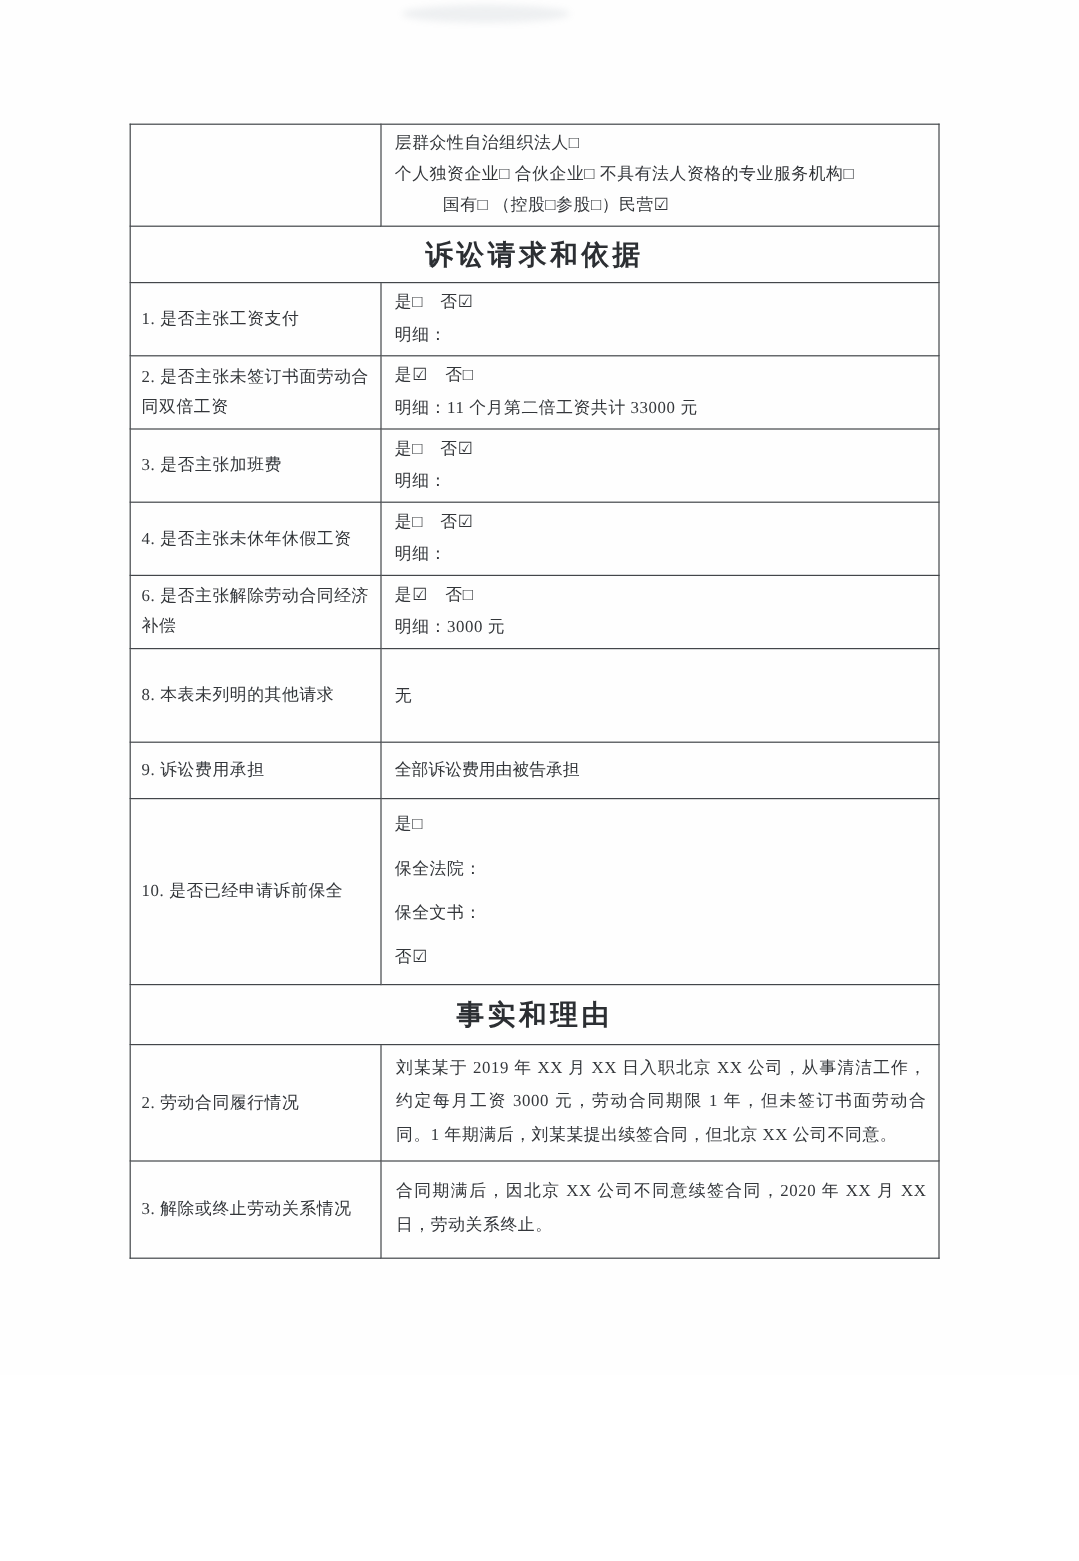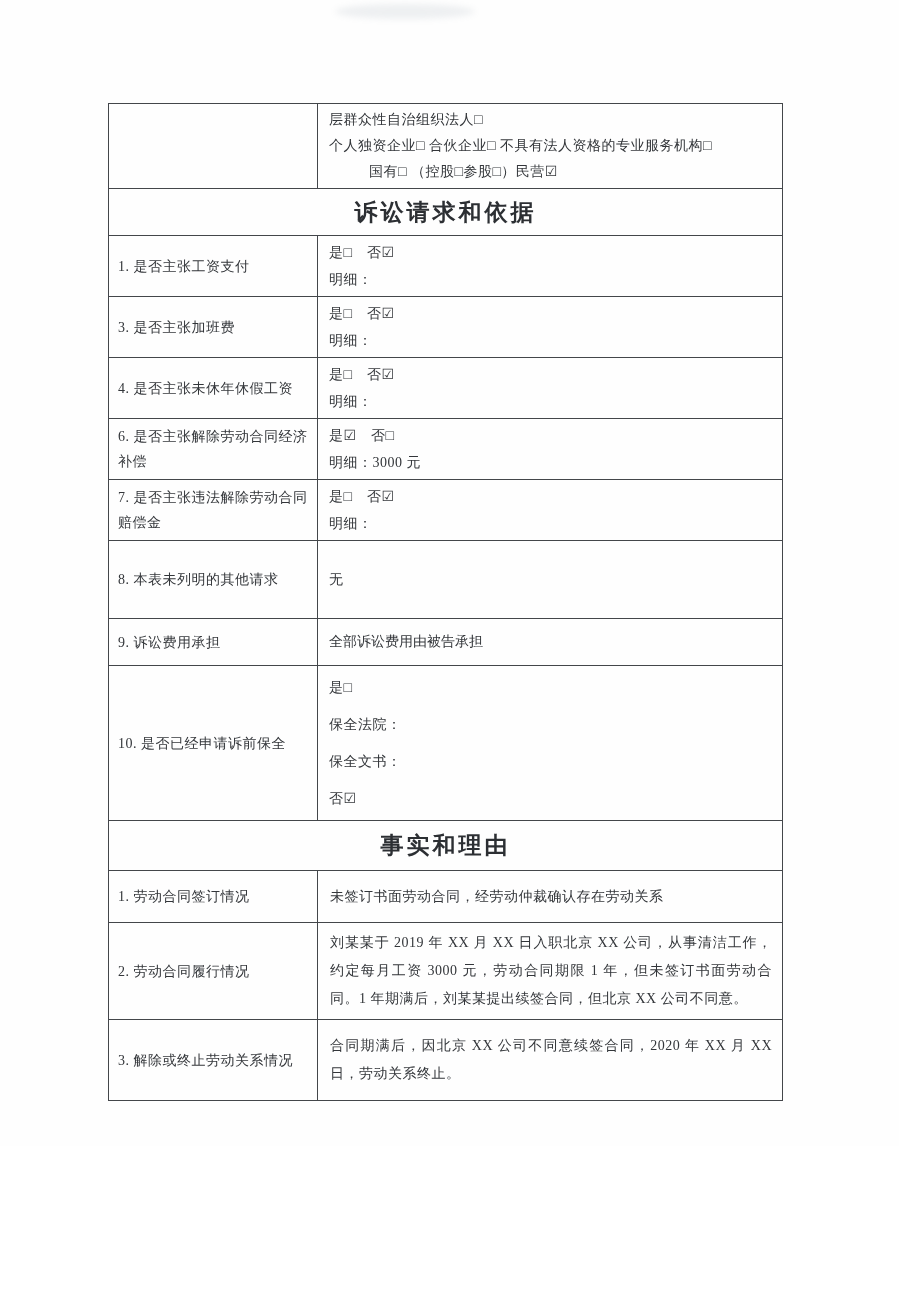--- a/index.html
+++ b/index.html
@@ -103,20 +103,27 @@
     </tr>
 
     <tr style="height:58px;">
       <td class="label-cell">1. 是否主张工资支付</td>
       <td class="content-cell">
         <div class="line">是□　否☑</div>
         <div class="line">明细：</div>
       </td>
     </tr>
 
+    <tr style="height:56px;">
+      <td class="label-cell">2. 是否主张未签订书面劳动合同双倍工资</td>
+      <td class="content-cell">
+        <div class="line">是☑　否□</div>
+        <div class="line">明细：11 个月第二倍工资共计 33000 元</div>
+      </td>
+    </tr>
 
     <tr style="height:52px;">
       <td class="label-cell">3. 是否主张加班费</td>
       <td class="content-cell">
         <div class="line">是□　否☑</div>
         <div class="line">明细：</div>
       </td>
     </tr>
 
     <tr style="height:54px;">
@@ -129,27 +136,20 @@
 
 
     <tr style="height:54px;">
       <td class="label-cell">6. 是否主张解除劳动合同经济补偿</td>
       <td class="content-cell">
         <div class="line">是☑　否□</div>
         <div class="line">明细：3000 元</div>
       </td>
     </tr>
 
-    <tr style="height:54px;">
-      <td class="label-cell">7. 是否主张违法解除劳动合同赔偿金</td>
-      <td class="content-cell">
-        <div class="line">是□　否☑</div>
-        <div class="line">明细：</div>
-      </td>
-    </tr>
 
     <tr style="height:78px;">
       <td class="label-cell">8. 本表未列明的其他请求</td>
       <td class="content-cell">无</td>
     </tr>
 
     <tr style="height:47px;">
       <td class="label-cell">9. 诉讼费用承担</td>
       <td class="content-cell">全部诉讼费用由被告承担</td>
     </tr>
@@ -161,24 +161,20 @@
         <div class="line">保全法院：</div>
         <div class="line">保全文书：</div>
         <div class="line">否☑</div>
       </td>
     </tr>
 
     <tr style="height:50px;">
       <td colspan="2" class="section-header">事实和理由</td>
     </tr>
 
-    <tr style="height:52px;">
-      <td class="label-cell">1. 劳动合同签订情况</td>
-      <td class="fact-cell">未签订书面劳动合同，经劳动仲裁确认存在劳动关系</td>
-    </tr>
 
     <tr style="height:85px;">
       <td class="label-cell">2. 劳动合同履行情况</td>
       <td class="fact-cell">刘某某于 2019 年 XX 月 XX 日入职北京 XX 公司，从事清洁工作，约定每月工资 3000 元，劳动合同期限 1 年，但未签订书面劳动合同。1 年期满后，刘某某提出续签合同，但北京 XX 公司不同意。</td>
     </tr>
 
     <tr style="height:81px;">
       <td class="label-cell">3. 解除或终止劳动关系情况</td>
       <td class="fact-cell">合同期满后，因北京 XX 公司不同意续签合同，2020 年 XX 月 XX 日，劳动关系终止。</td>
     </tr>

